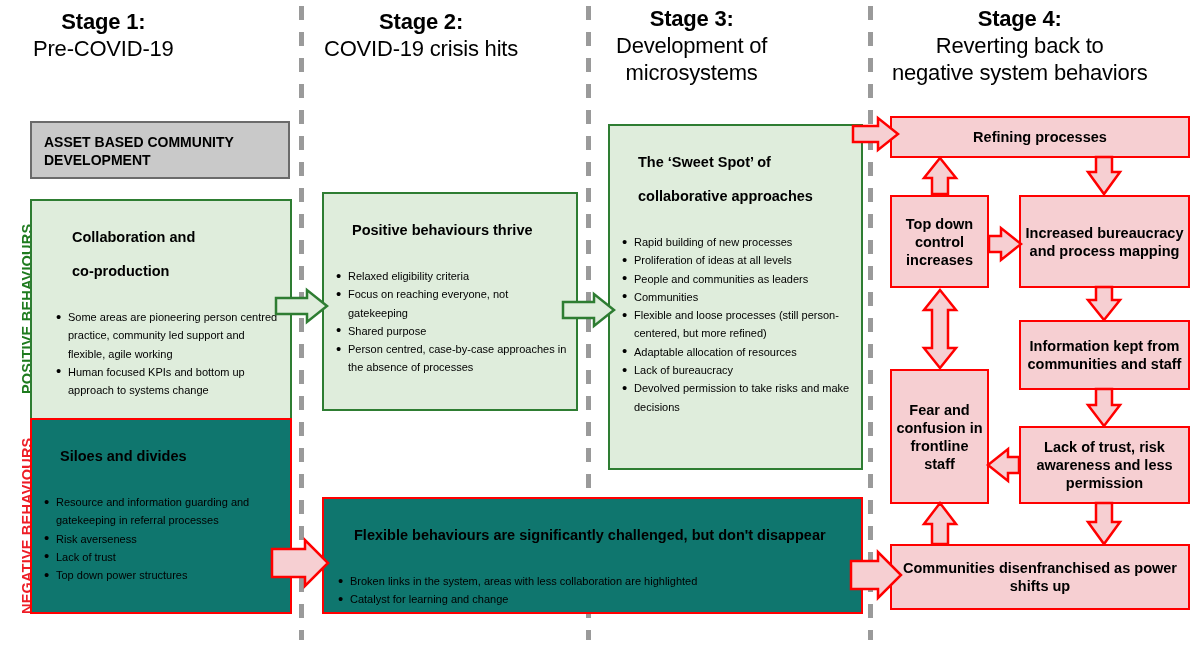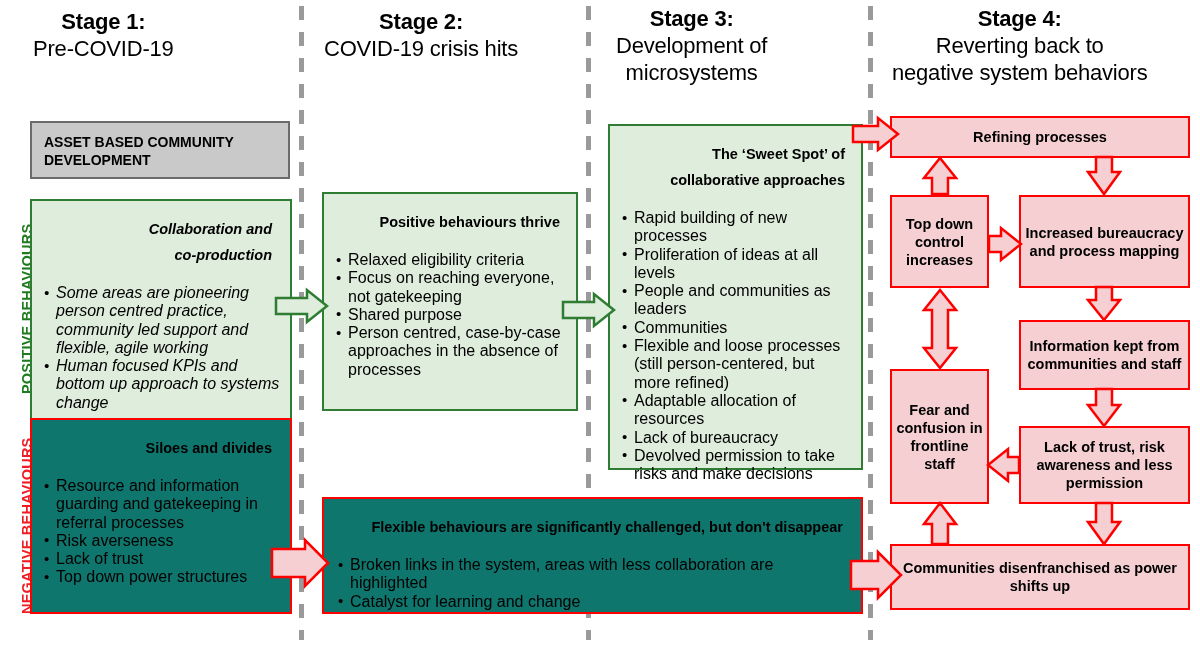--- a/index.html
+++ b/index.html
@@ -21,23 +21,23 @@
   .vlabel{position:absolute;font-weight:bold;font-size:14.5px;letter-spacing:0.2px;
           transform-origin:0 0;white-space:nowrap;}
   .vlabel.pos{color:#1e7b1e;}
   .vlabel.neg{color:#ee1c25;}
 
   
   .box{position:absolute;box-sizing:border-box;}
   .box.green{background:#dfeddc;border:2.5px solid #2e7d32;}
   .box.red{background:#0f766e;border:2.5px solid #ff0000;}
   .box.gray{background:#c9c9c9;border:2.5px solid #6b6b6b;margin-top:20px;}
-  .box h4{margin:8px;font-size:14.5px;font-weight:bold;line-height:18px;text-align:right;}
+  .box h4{margin:16px;font-size:14.5px;font-weight:bold;line-height:18px;}
   .box .bullets{margin:0;padding:0;list-style:none;}
-  .box .bullets li{position:relative;padding-left:12px;font-size:16px;
+  .box .bullets li{position:relative;padding-left:12px;font-size:11px;
                    line-height:18.3px;margin:0;}
   .box .bullets li:before{content:"\2022";position:absolute;left:0;top:-0.5px;
                           font-size:15px;line-height:18.3px;}
   .box .gap{height:12px;}
 
   .cycle-box{position:absolute;background:#f6cfd2;border:2.5px solid #ff0000;
              box-sizing:border-box;display:flex;align-items:center;
              justify-content:center;text-align:center;}
   .cycle-box span{font-weight:bold;font-size:14.5px;line-height:18px;padding:0 4px;}
 
@@ -78,21 +78,21 @@
   </div>
 
   <div class="vlabel pos" style="left:19px;top:394px;transform:rotate(-90deg);">POSITIVE BEHAVIOURS</div>
   <div class="vlabel neg" style="left:19px;top:614px;transform:rotate(-90deg);">NEGATIVE BEHAVIOURS</div>
 
   <div class="box gray" style="left:30px;top:101px;width:260px;height:58px;padding:10px 12px;">
     <div class="gbox-title-abcd">ASSET BASED COMMUNITY</div>
     <div class="gbox-title-abcd">DEVELOPMENT</div>
   </div>
 
-  <div class="box green" style="left:30px;top:199px;width:262px;height:224px;padding:11px 10px 8px 12px;font-style:italic;">
+  <div class="box green" style="left:30px;top:199px;width:262px;height:224px;padding:11px 10px 8px 24px;">
     <h4>Collaboration and</h4>
     <h4>co-production</h4>
     <div class="gap"></div>
     <ul class="bullets">
       <li>Some areas are pioneering person centred practice, community led support and flexible, agile working</li>
       <li>Human focused KPIs and bottom up approach to systems change</li>
     </ul>
   </div>
 
   <div class="box red" style="left:30px;top:418px;width:262px;height:196px;padding:11px 10px 8px 12px;">

